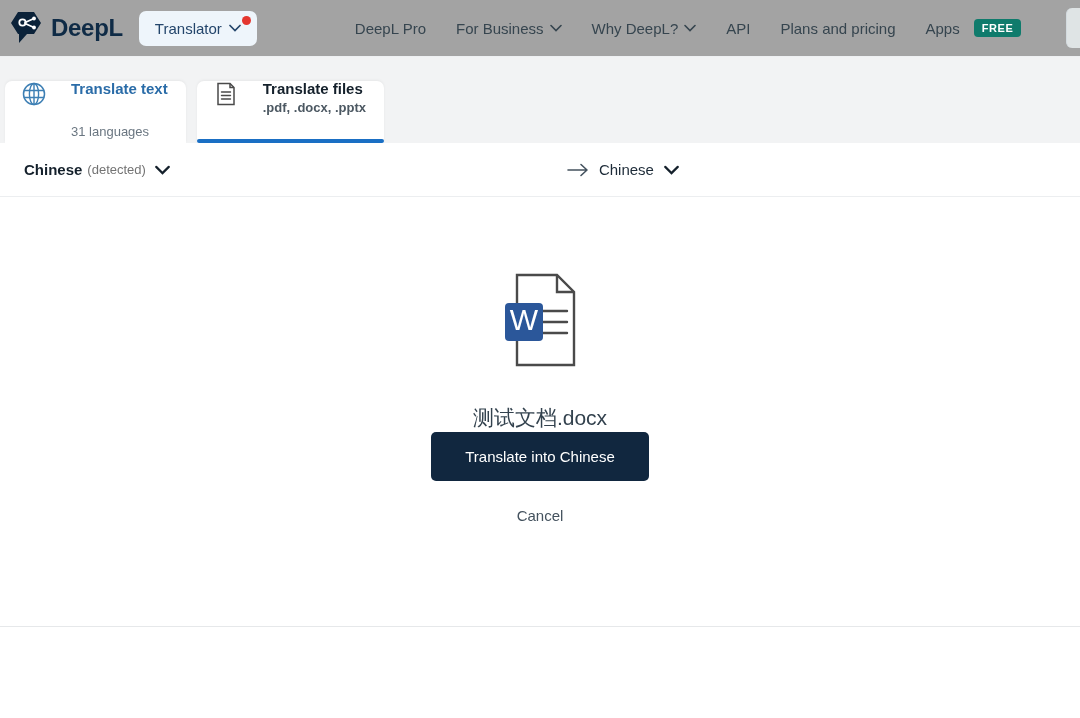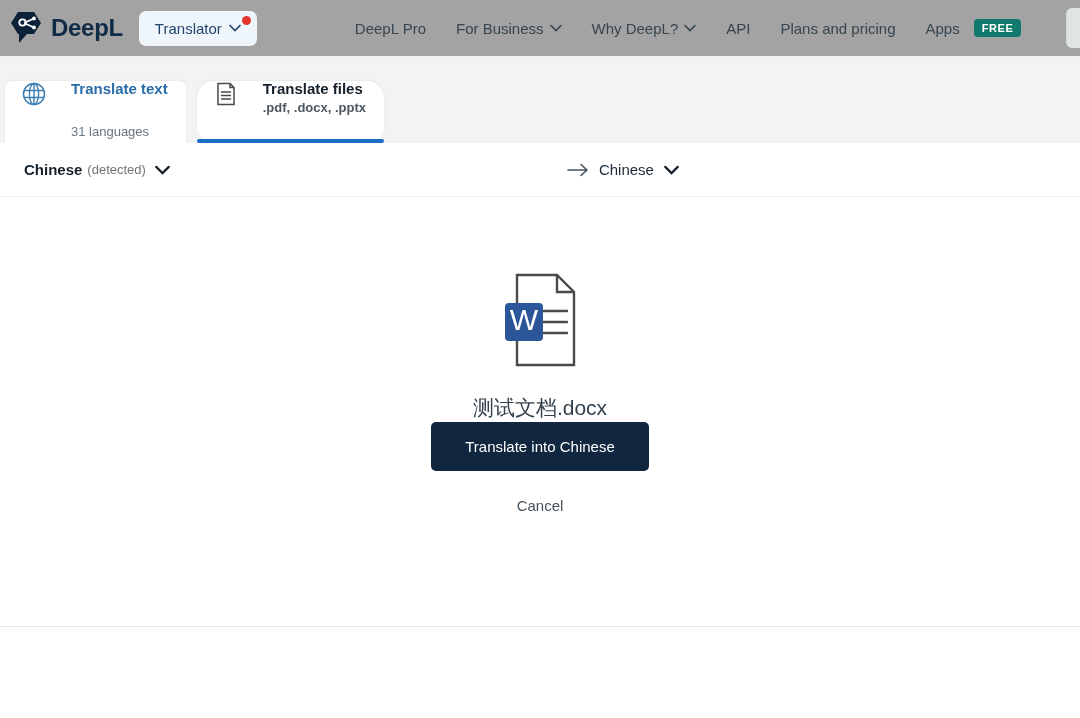--- a/index.html
+++ b/index.html
@@ -135,21 +135,21 @@
     height: 62px;
     display: flex;
     align-items: flex-start;
     gap: 24px;
     padding: 0 18px 0 16px;
     cursor: pointer;
     position: relative;
     box-shadow: 0 -1px 3px rgba(0,0,0,0.05);
   }
 
-  .tab + .tab { margin-left: 11px; border-radius: 17px; }
+  .tab + .tab { margin-left: 11px; }
 
   .tab-texts { display: flex; flex-direction: column; gap: 3px; }
 
   .tab-title { font-size: 15px; font-weight: bold; line-height: 1.1; }
   .tab-sub { font-size: 13px; line-height: 1.1; }
 
   .tab-inactive .tab-title { color: #2a6ca8; }
   .tab-inactive .tab-sub { color: #6a7681; margin-top: 24px; }
 
   .tab-active .tab-title { color: #14202b; }
@@ -207,21 +207,21 @@
     display: flex;
     flex-direction: column;
     align-items: center;
     justify-content: flex-start;
     padding-top: 75px;
   }
 
   .file-icon { width: 78px; height: 96px; display: block; }
 
   .filename {
-    margin-top: 26px;
+    margin-top: 36px;
     font-size: 21px;
     color: #33424e;
   }
 
   .translate-btn {
     background: #11273f;
     color: #ffffff;
     border: none;
     border-radius: 5px;
     font-family: "Liberation Sans", sans-serif;

